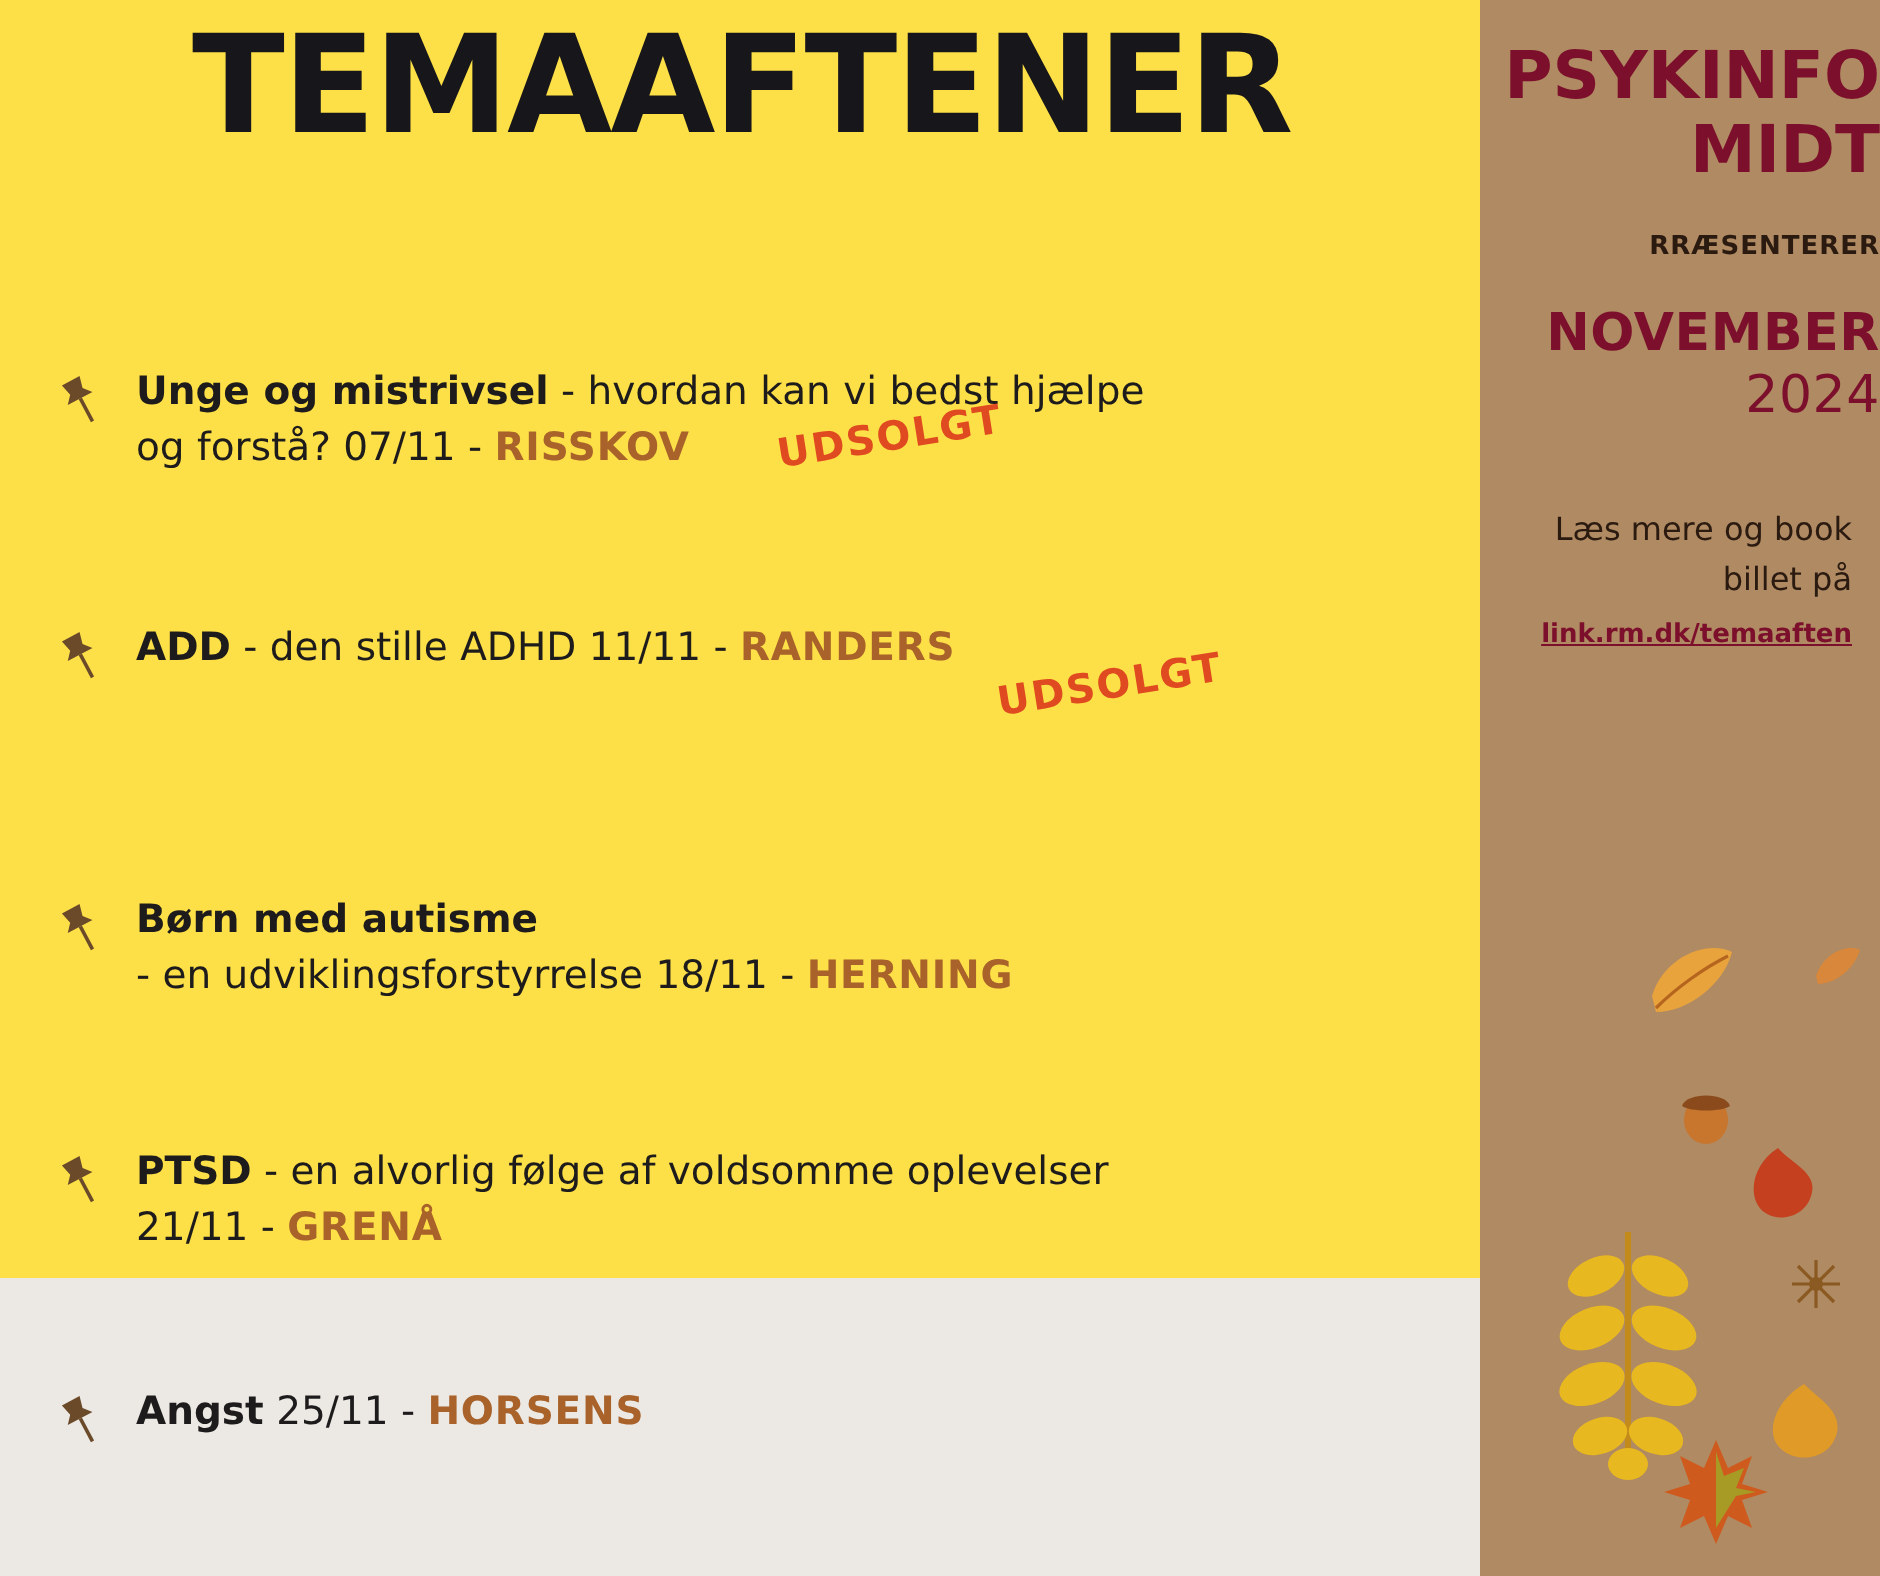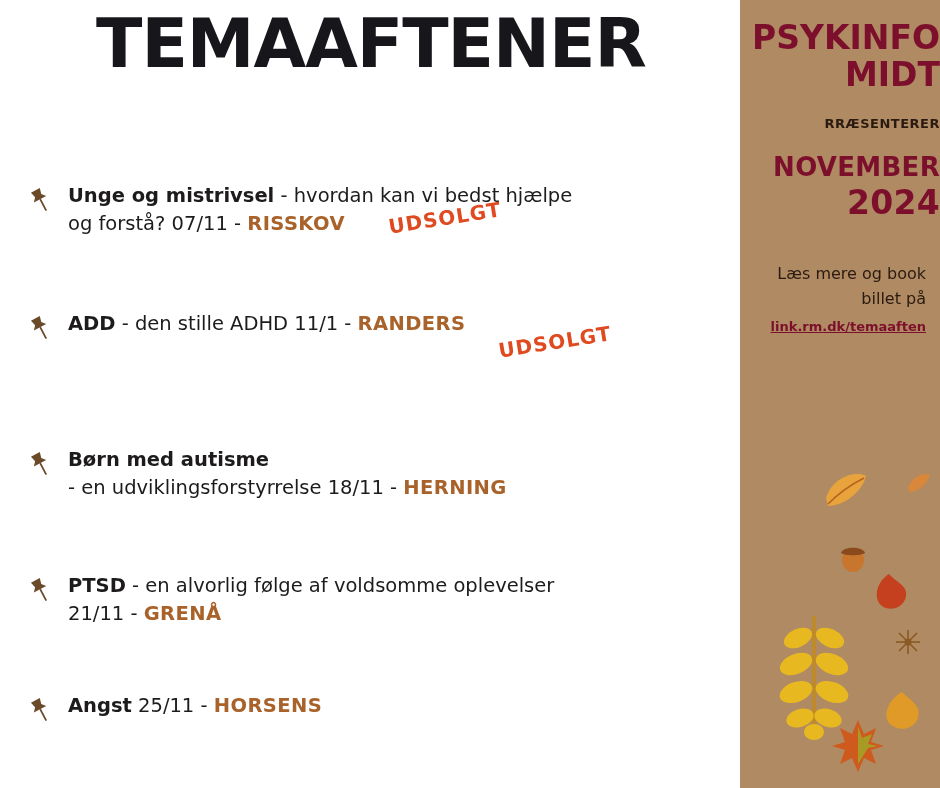--- a/index.html
+++ b/index.html
@@ -17,22 +17,22 @@
     position: relative;
     width: 940px;
     height: 788px;
     background: #ece9e4;
     display: flex;
   }
   
   .left {
     position: relative;
     width: 740px;
-    height: 788px;
-    background: #ffffff;
+    height: 639px;
+    background: #fde047;
     box-sizing: border-box;
   }
   .main-title {
     position: absolute;
     left: 96px;
     top: 8px;
     font-family: "DejaVu Sans", sans-serif;
     font-weight: 700;
     font-size: 68px;
     letter-spacing: -1px;
@@ -111,22 +111,22 @@
   }
   .month {
     margin-top: 20px;
     font-weight: 700;
     font-size: 26px;
     color: #7c0f2b;
     line-height: 1.25;
     letter-spacing: 0.3px;
   }
   .year {
-    font-weight: 700;
-    font-size: 33px;
+    font-weight: 400;
+    font-size: 26px;
     color: #7c0f2b;
     letter-spacing: 0.3px;
   }
   .book-text {
     margin-top: 40px;
     font-size: 16px;
     color: #2a1a10;
     line-height: 1.55;
     padding: 0 14px;
   }
@@ -174,21 +174,21 @@
       <div class="event" style="margin-bottom:78px;">
         <span class="pin-icon">
           <svg width="30" height="30" viewBox="0 0 30 30">
             <g transform="rotate(-28 15 15)">
               <path d="M10 3 L20 3 L18.5 9 L22 13 L8 13 L11.5 9 Z" fill="#6b4a2a"></path>
               <rect x="14.2" y="13" width="1.8" height="13" fill="#6b4a2a"></rect>
             </g>
           </svg>
         </span>
         <div class="evt-line">
-          <span class="evt-strong">ADD</span><span> - den stille ADHD 11/1 - </span><span class="place">RANDERS</span>
+          <span class="evt-strong">ADD</span><span> - den stille ADHD 11/11 - </span><span class="place">RANDERS</span>
         </div>
         <span class="sold-out" id="so2">UDSOLGT</span>
       </div>
 
       <div class="event" style="margin-bottom:68px;">
         <span class="pin-icon">
           <svg width="30" height="30" viewBox="0 0 30 30">
             <g transform="rotate(-28 15 15)">
               <path d="M10 3 L20 3 L18.5 9 L22 13 L8 13 L11.5 9 Z" fill="#6b4a2a"></path>
               <rect x="14.2" y="13" width="1.8" height="13" fill="#6b4a2a"></rect>

